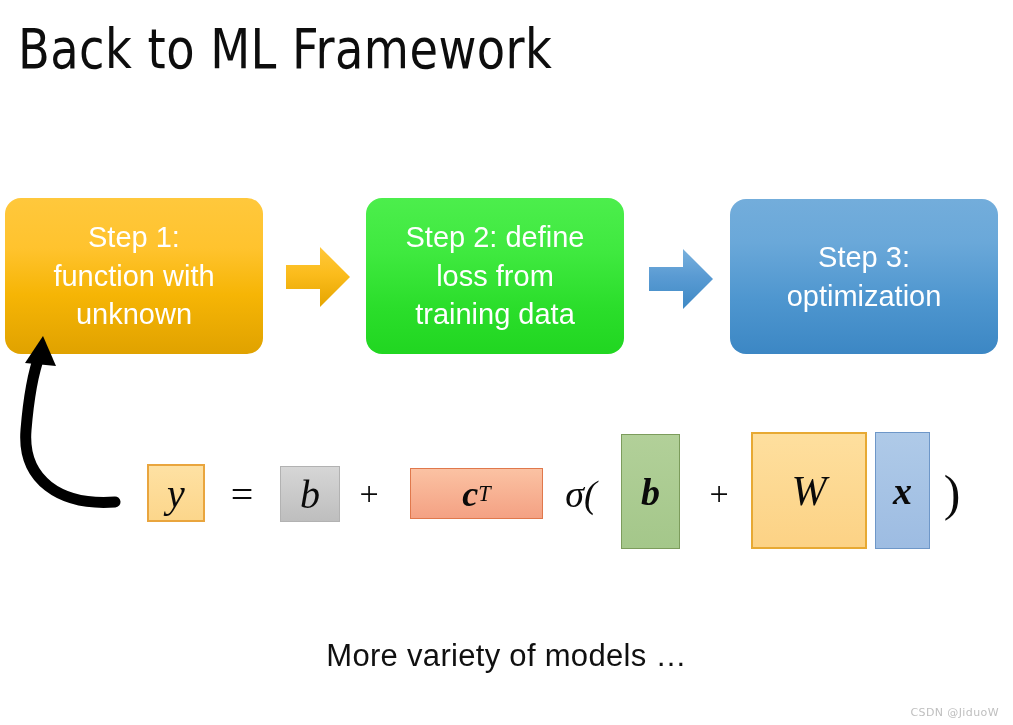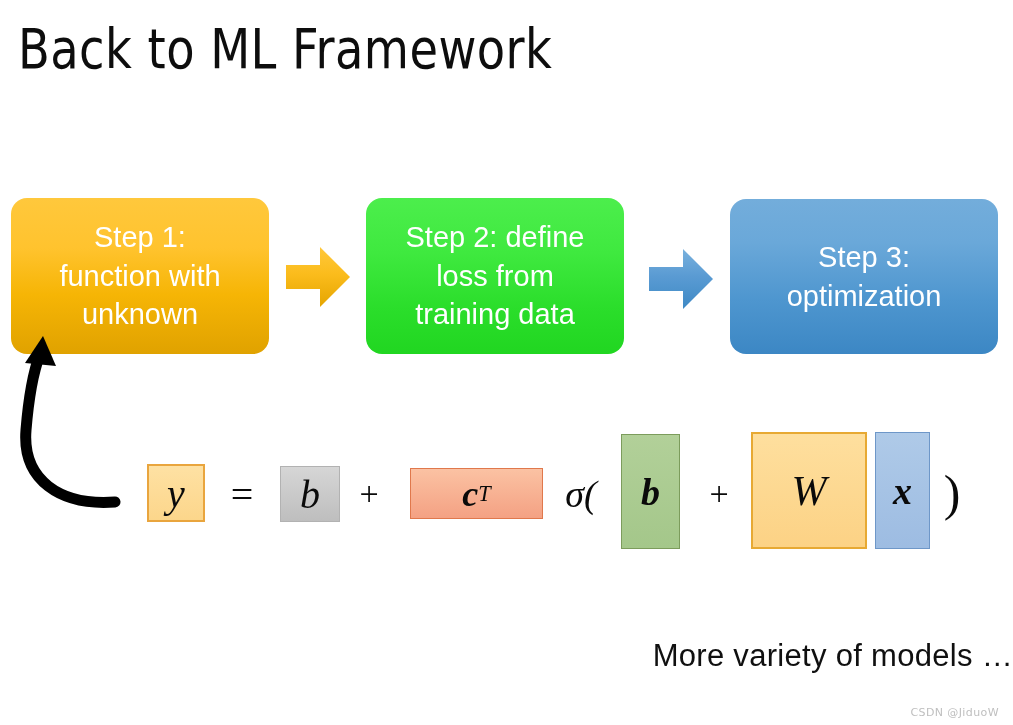--- a/index.html
+++ b/index.html
@@ -43,21 +43,20 @@
     font-family: "Liberation Sans", sans-serif;
     font-size: 29px;
     font-weight: 400;
     line-height: 1.33;
     padding: 0 10px;
     box-sizing: border-box;
   }
   #step-box-1 {
     left: 5px;  top: 198px;  width: 258px;  height: 156px;
     background: linear-gradient(180deg, #FFC83C 0%, #FFC32E 32%, #F6B505 62%, #E0A200 100%);
-    margin-left: 6px;
   }
   #step-box-2 {
     left: 366px; top: 198px; width: 258px; height: 156px;
     background: linear-gradient(180deg, #4CEE4C 0%, #3FE93F 35%, #2BDE2B 70%, #21D621 100%);
   }
   #step-box-3 {
     left: 730px; top: 199px; width: 268px; height: 155px;
     background: linear-gradient(180deg, #73ADDB 0%, #6AA8D9 28%, #4E96CF 65%, #3C87C4 100%);
   }
 
@@ -146,21 +145,21 @@
     font-weight: bold;
   }
   #eq-paren-close { left: 795px; top: 33px; width: 34px; height: 70px; font-size: 50px; }
 
   
   #caption {
     position: absolute;
     left: 0;
     top: 638px;
     width: 1013px;
-    text-align: right;
+    text-align: center;
     font-family: "Liberation Sans", sans-serif;
     font-size: 31px;
     color: #101010;
     letter-spacing: 0.3px;
   }
 
   
   #watermark {
     position: absolute;
     right: 14px;

